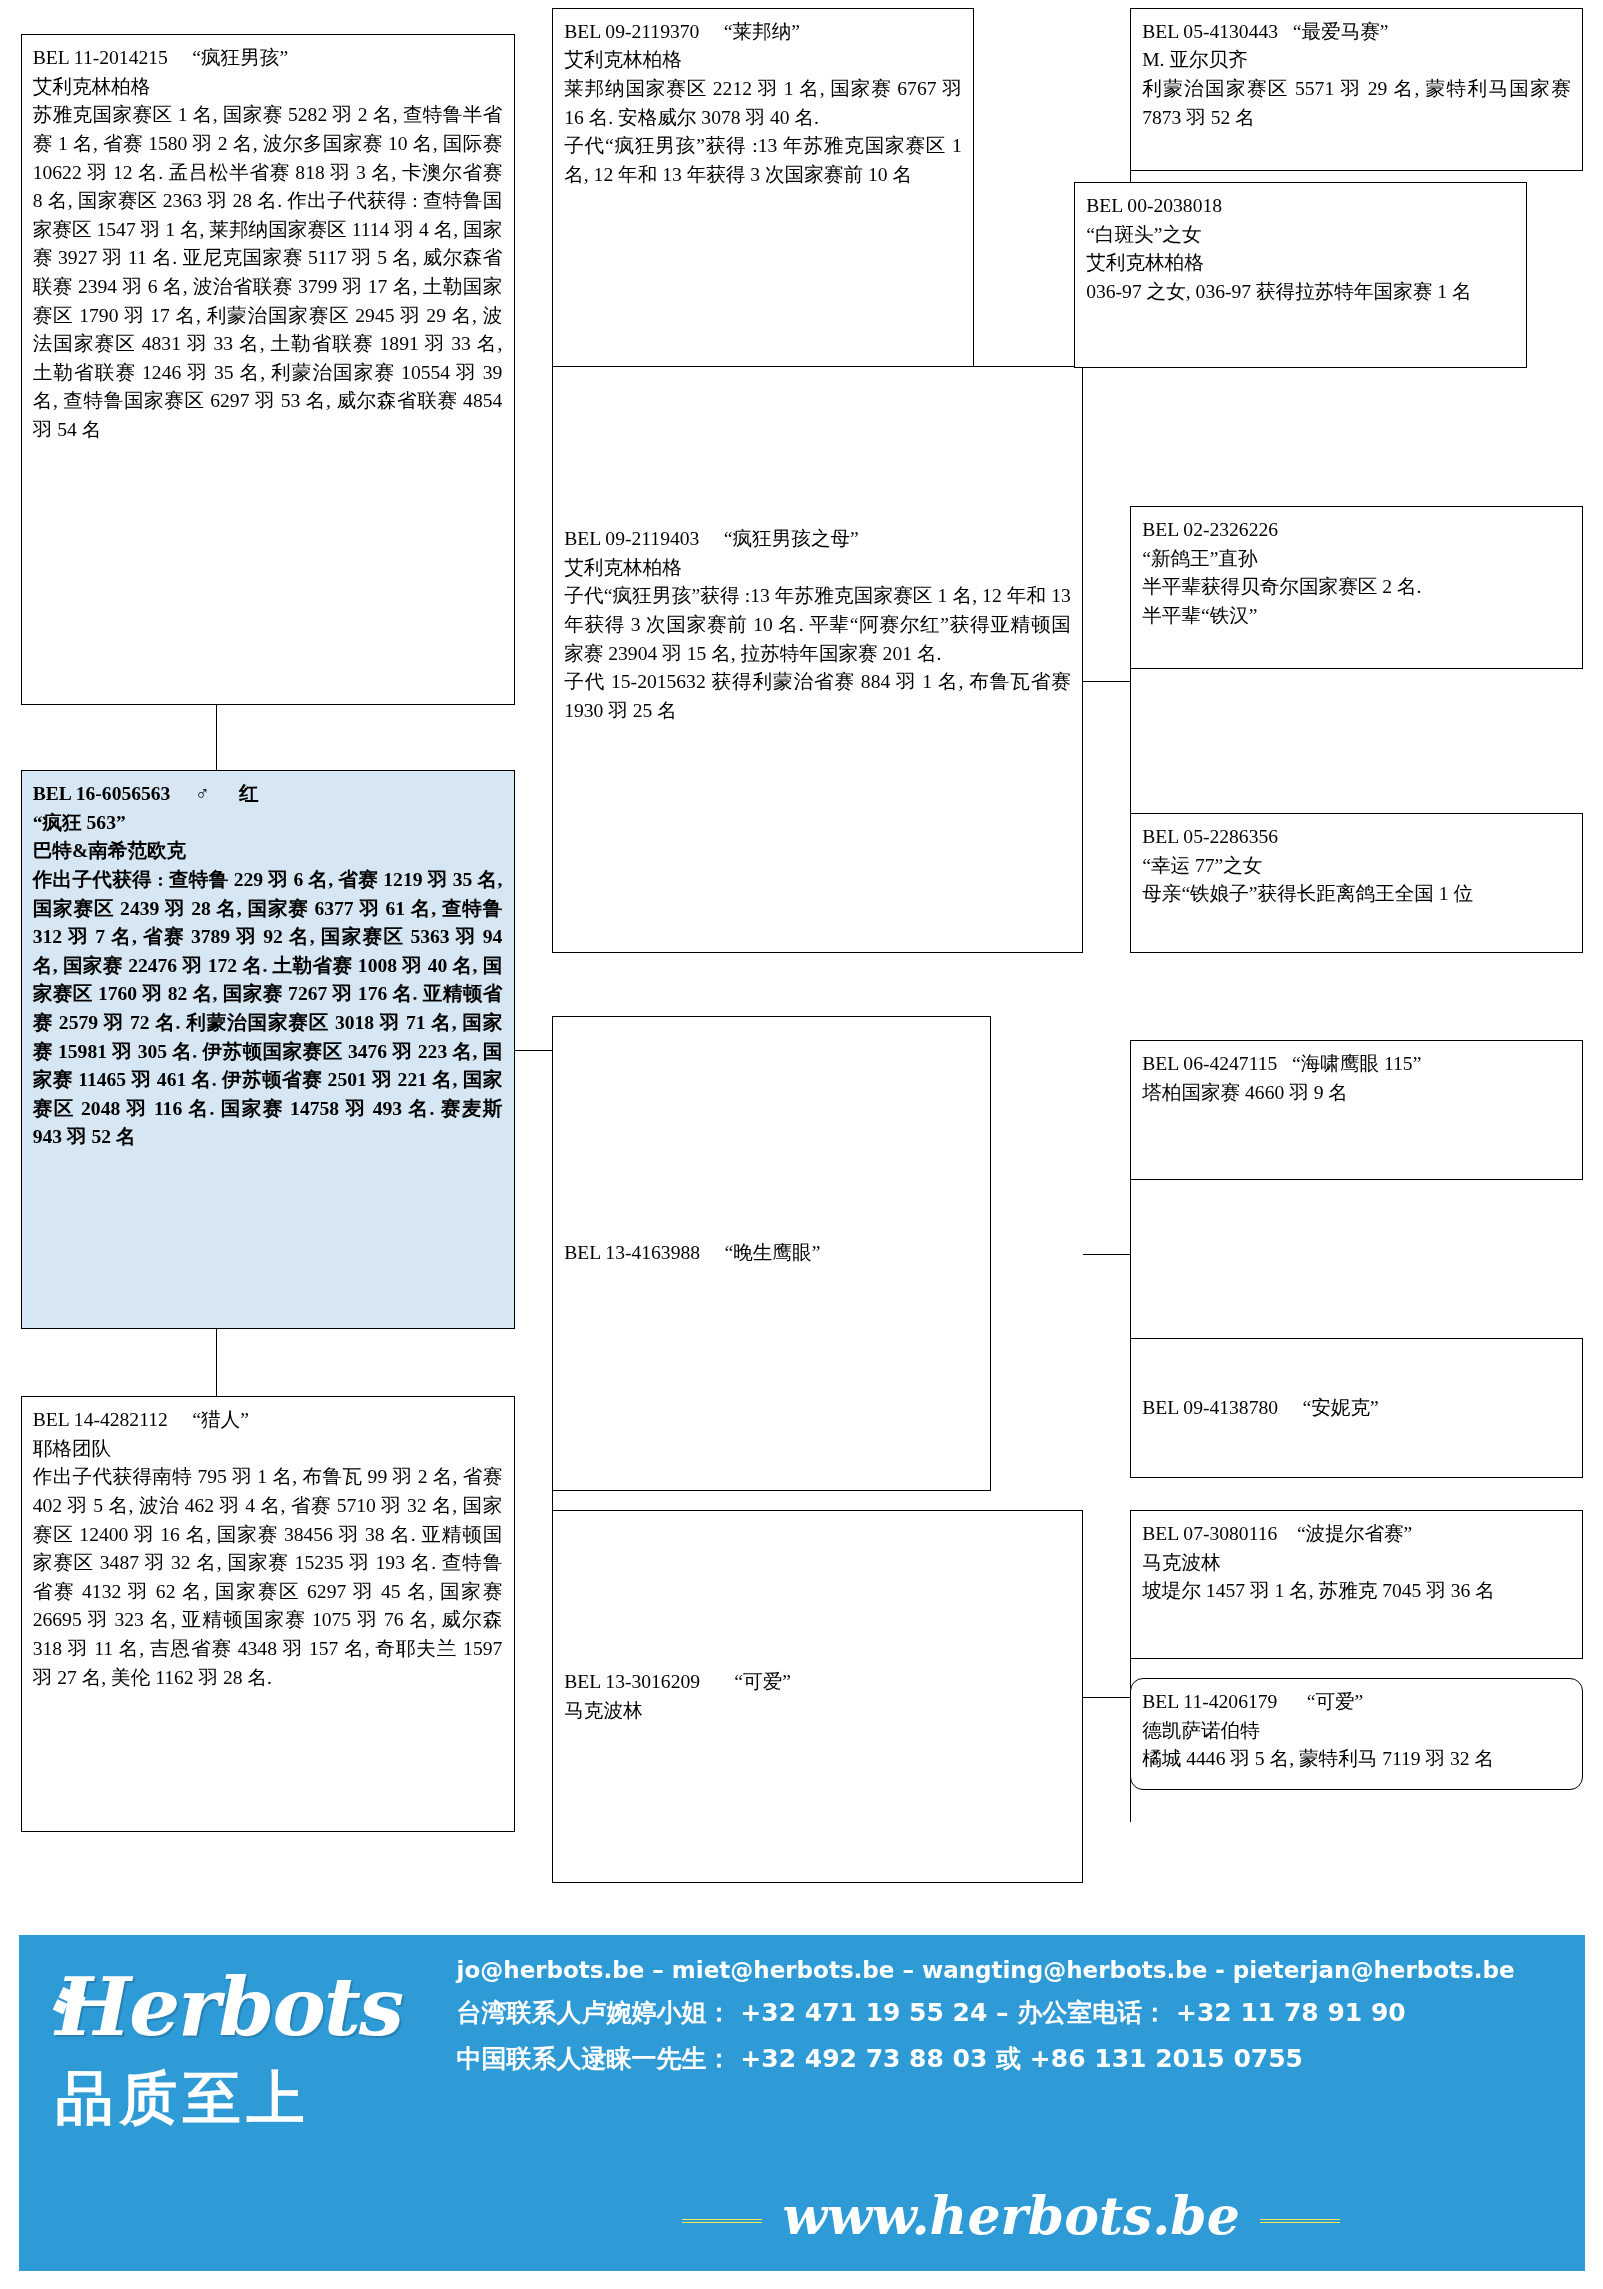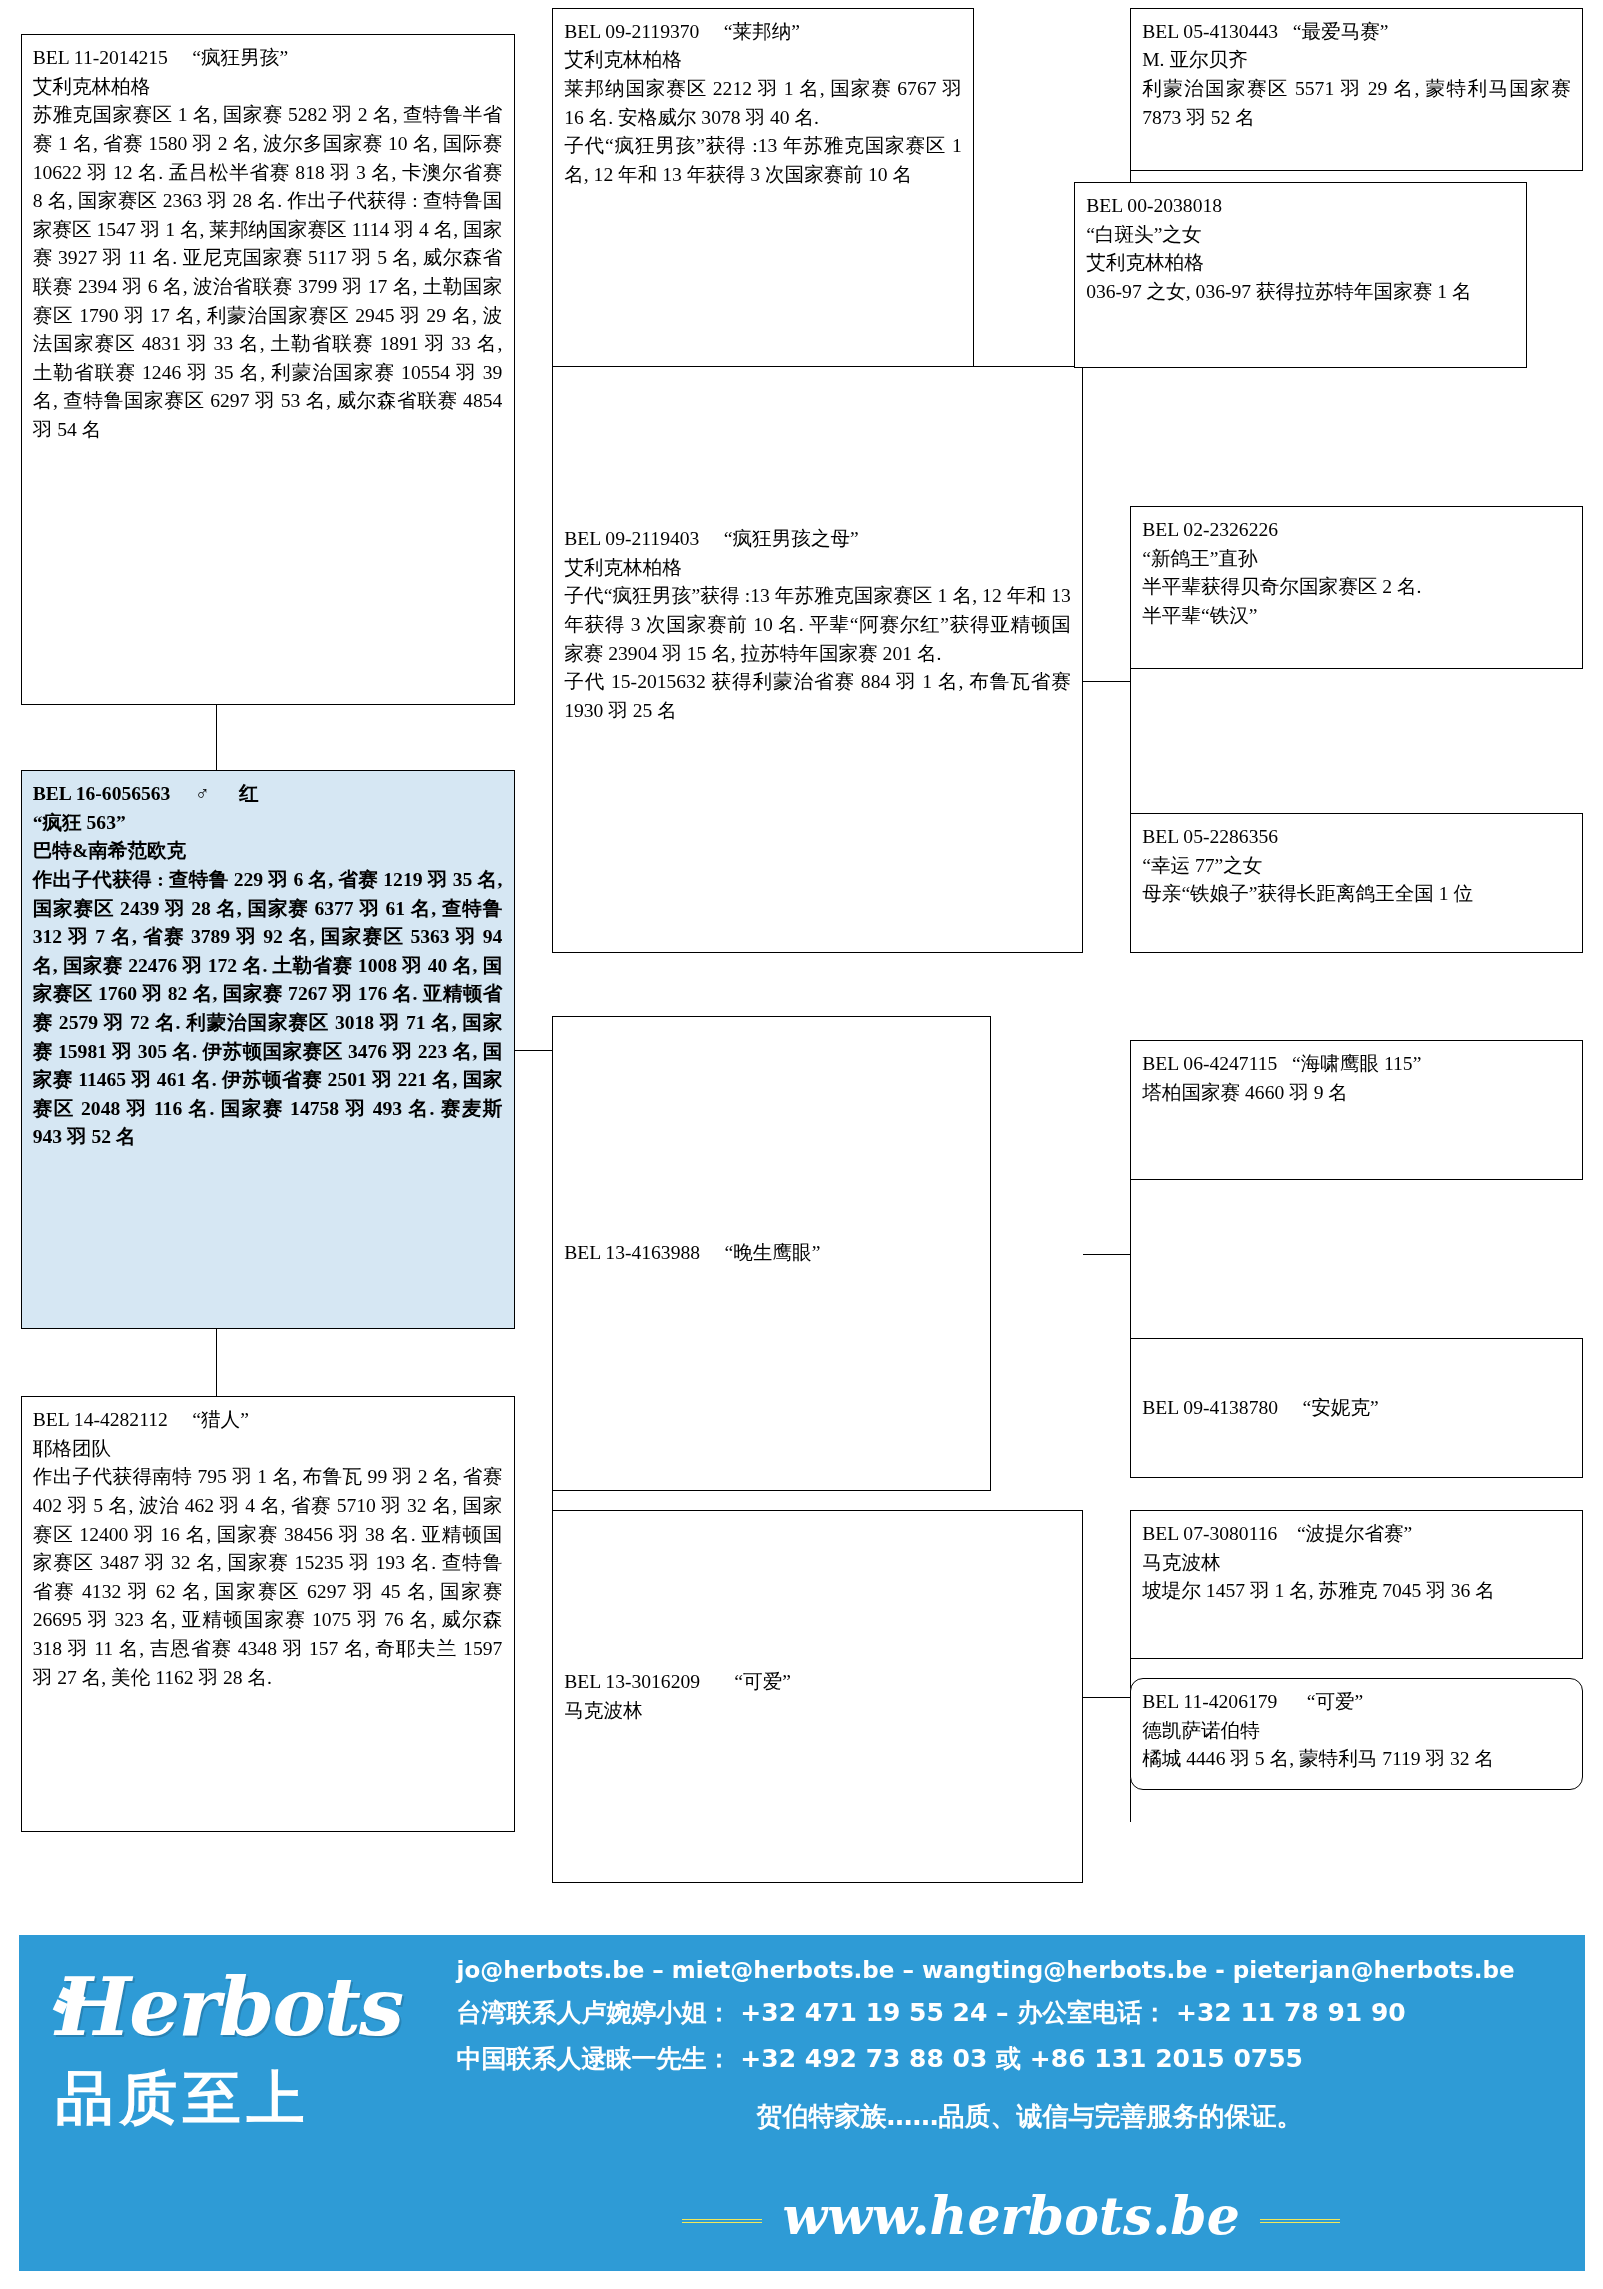--- a/index.html
+++ b/index.html
@@ -208,21 +208,20 @@
   <div class="banner">
     <div class="logo">
       <span class="feather">❖</span>
       <div class="script">Herbots</div>
       <div class="quality">品质至上</div>
     </div>
     <div class="lines">
       <div class="l-mail">jo@herbots.be – miet@herbots.be – wangting@herbots.be - pieterjan@herbots.be</div>
       <div class="l-tw">台湾联系人卢婉婷小姐： +32 471 19 55 24 – 办公室电话： +32 11 78 91 90</div>
       <div class="l-cn">中国联系人逯睐一先生： +32 492 73 88 03 或 +86 131 2015 0755</div>
-      <div class="l-slogan">贺伯特家族……品质、诚信与完善服务的保证。</div>
     </div>
     <div class="url">
       <span class="dash"></span><span>www.herbots.be</span><span class="dash"></span>
     </div>
   </div>
 
 </div>
 
 
 </body></html>

